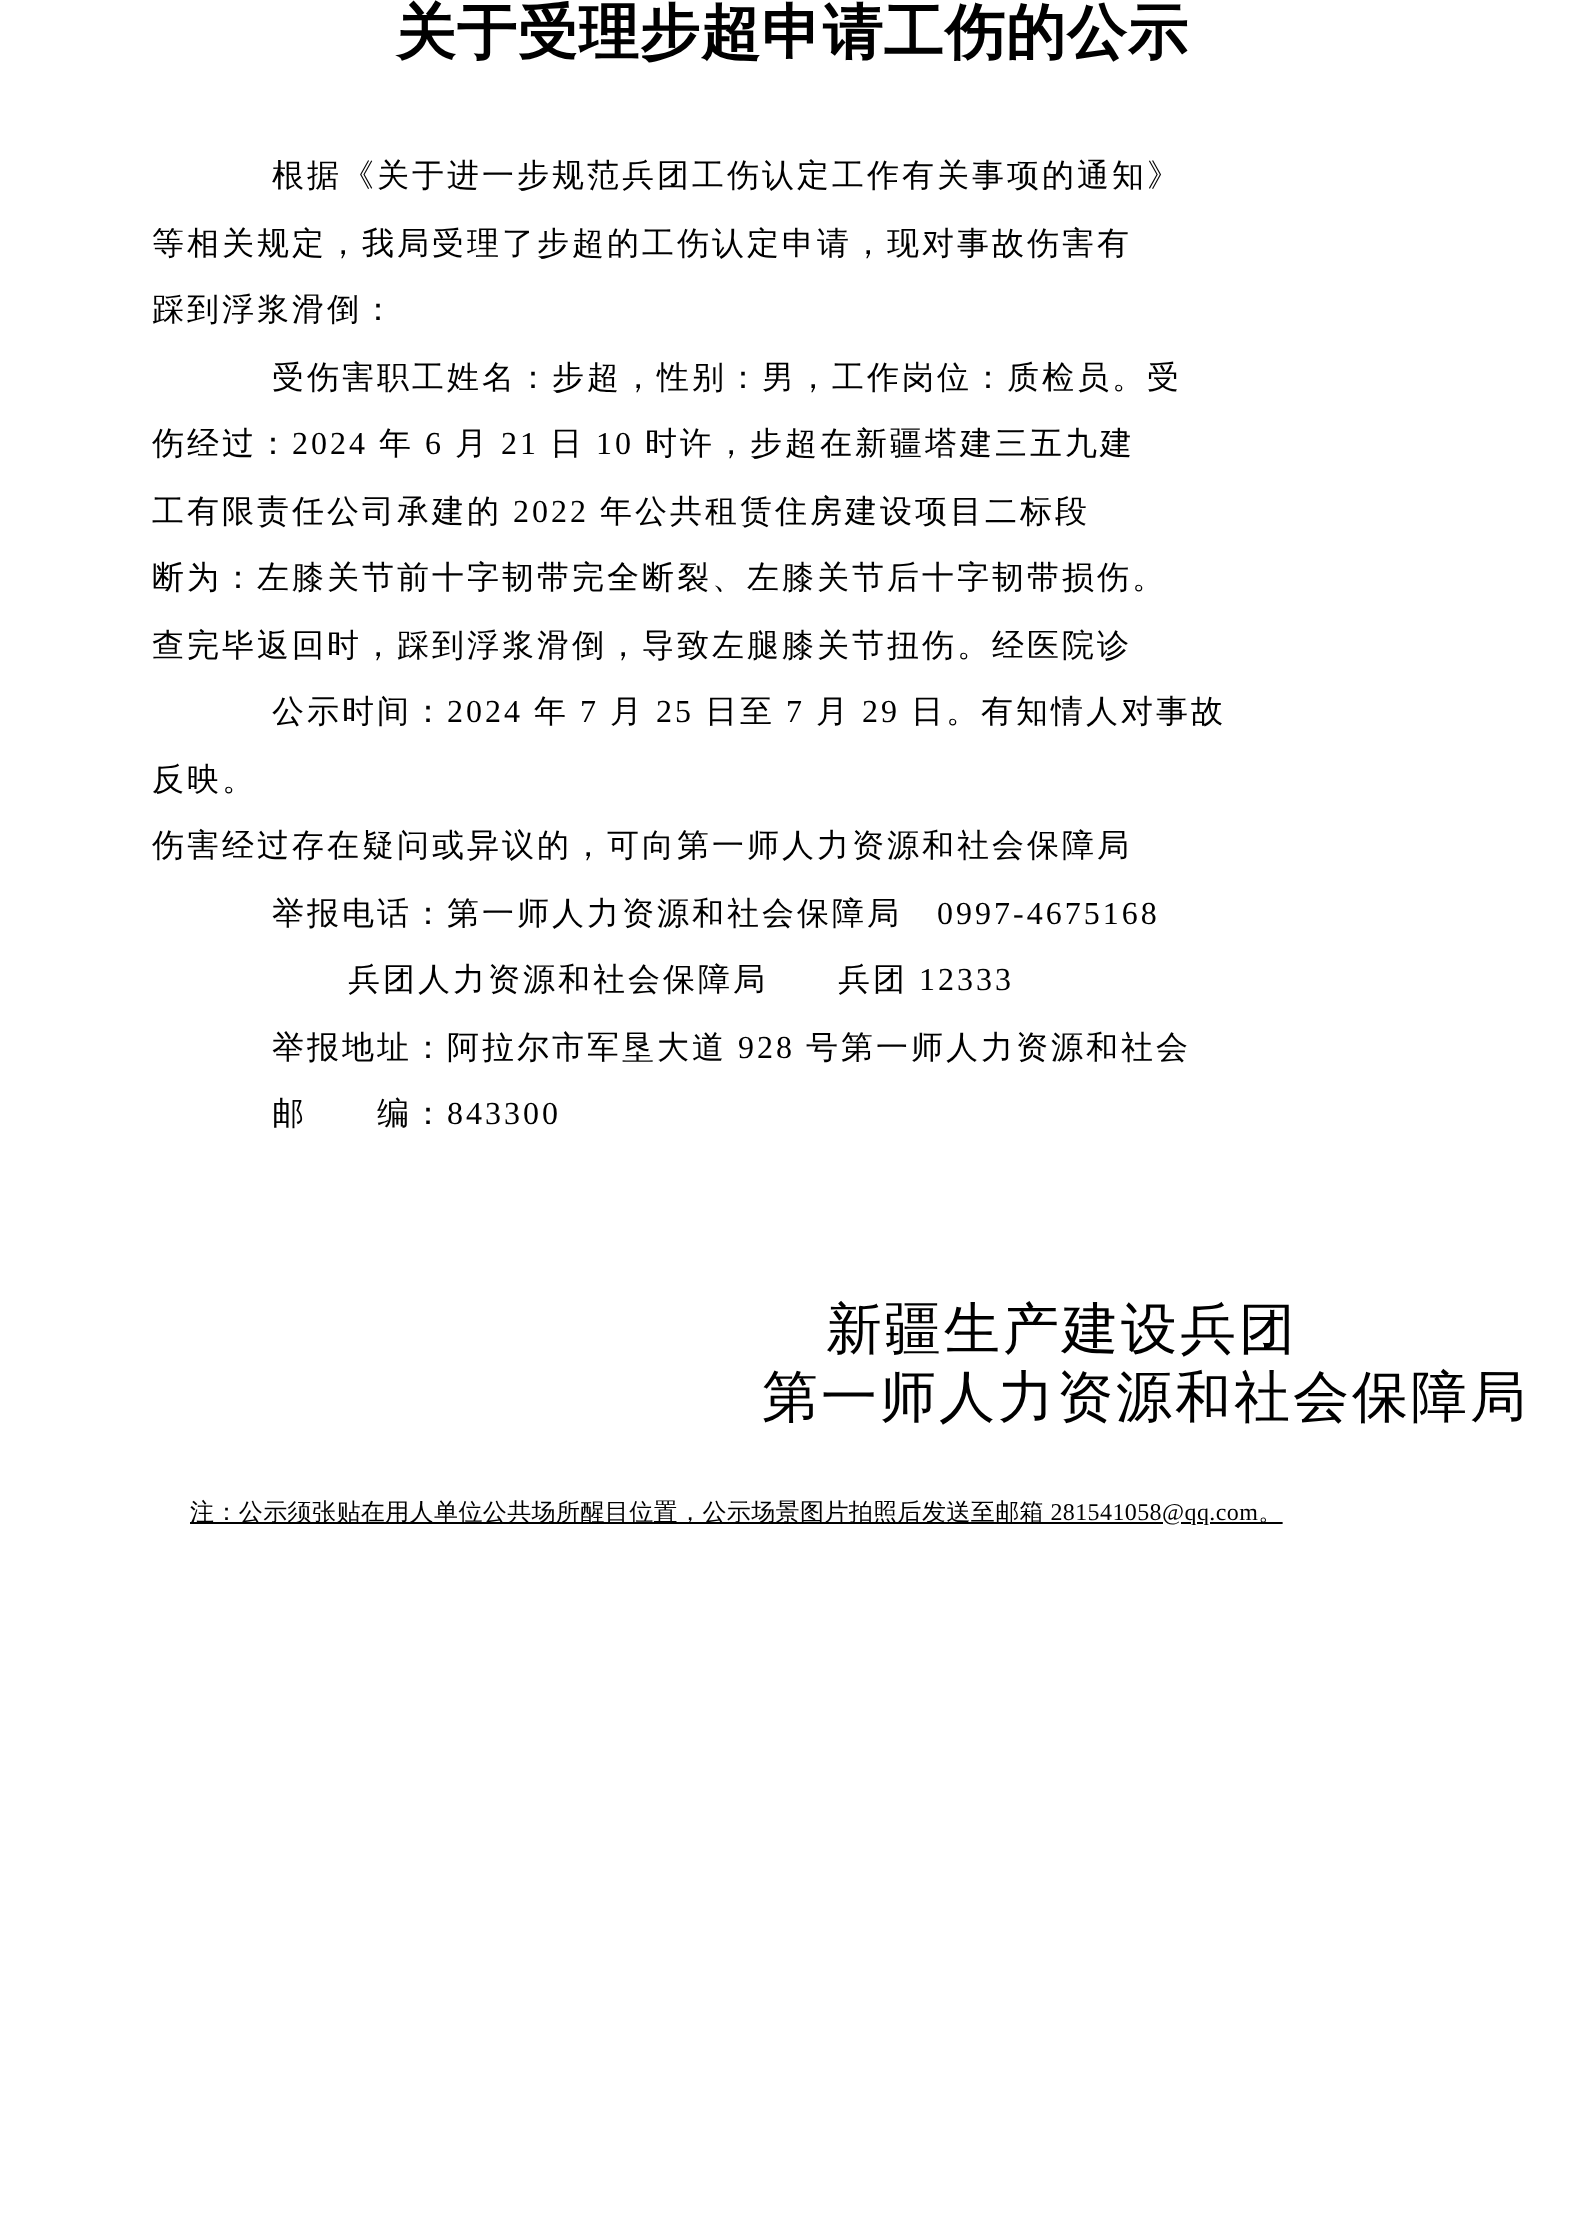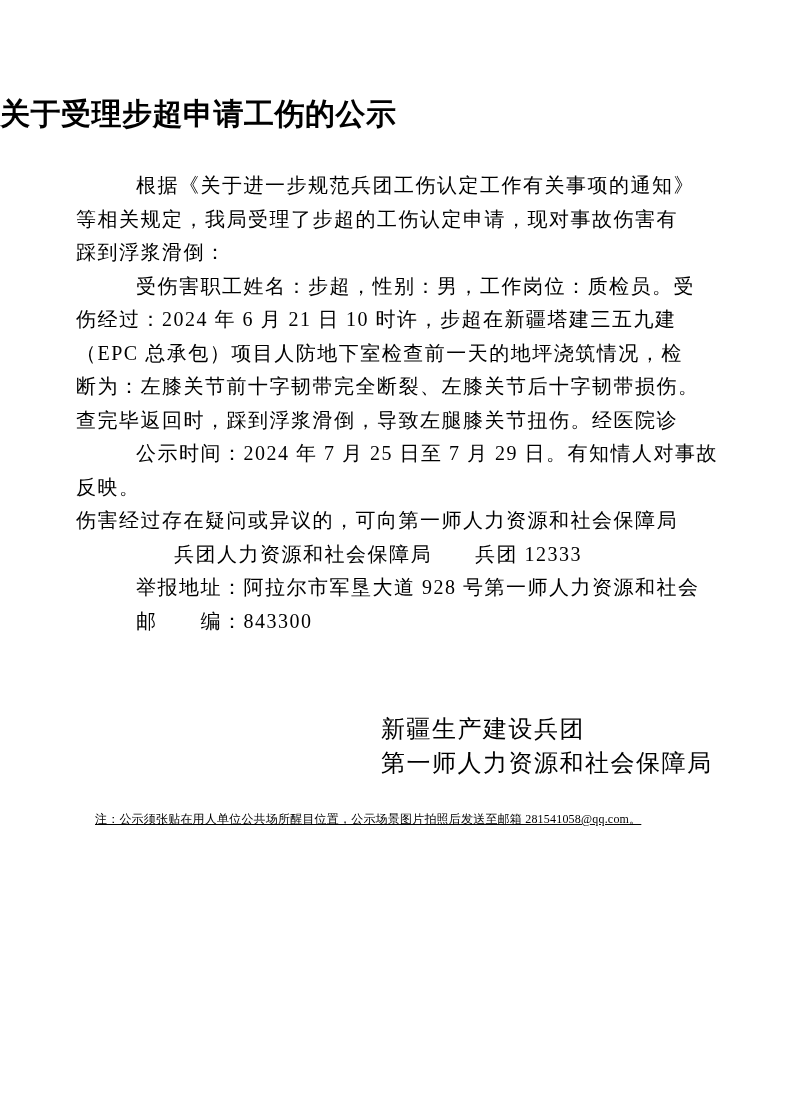--- a/index.html
+++ b/index.html
@@ -8,44 +8,45 @@
     width: 793px;
     height: 1107px;
     background: #ffffff;
     color: #000000;
     font-family: "Liberation Serif", "DejaVu Serif", serif;
     overflow: hidden;
     margin: 0 auto;
   }
   .title {
     margin: 0;
-    padding-top: 97px;
+    text-align: center;
     font-size: 30px;
     line-height: 34px;
     font-weight: 700;
     letter-spacing: 0.5px;
   }
   .content {
     margin-top: 38px;
     padding-left: 76px;
     padding-right: 60px;
-    font-size: 20px;
+    font-size: 16px;
     letter-spacing: 1.5px;
   }
   .content .line {
     height: 33.5px;
     line-height: 33.5px;
     white-space: nowrap;
   }
   .ind { text-indent: 60px; }
   .ind-deep { margin-left: 98px; }
   .signature {
     width: 300px;
     margin: 74px 112px 0 auto;
-    font-size: 24px;
+    text-align: center;
+    font-size: 28px;
     letter-spacing: 1.5px;
   }
   .signature .line {
     height: 34px;
     line-height: 34px;
     white-space: nowrap;
   }
   .footnote {
     margin: 30px 20px 0 95px;
     font-size: 12px;
@@ -63,28 +64,29 @@
   <h1 class="title">关于受理步超申请工伤的公示</h1>
 
   <div class="content">
 
     <div class="line ind">根据《关于进一步规范兵团工伤认定工作有关事项的通知》</div>
     <div class="line">等相关规定，我局受理了步超的工伤认定申请，现对事故伤害有</div>
     <div class="line">踩到浮浆滑倒：</div>
 
     <div class="line ind">受伤害职工姓名：步超，性别：男，工作岗位：质检员。受</div>
     <div class="line">伤经过：2024 年 6 月 21 日 10 时许，步超在新疆塔建三五九建</div>
-    <div class="line">（EPC 总承包）项目人防地下室检查前一天的地坪浇筑情况，检</div>
+    <div class="line">工有限责任公司承建的 2022 年公共租赁住房建设项目二标段</div>
     <div class="line">断为：左膝关节前十字韧带完全断裂、左膝关节后十字韧带损伤。</div>
     <div class="line">查完毕返回时，踩到浮浆滑倒，导致左腿膝关节扭伤。经医院诊</div>
 
     <div class="line ind">公示时间：2024 年 7 月 25 日至 7 月 29 日。有知情人对事故</div>
     <div class="line">反映。</div>
     <div class="line">伤害经过存在疑问或异议的，可向第一师人力资源和社会保障局</div>
 
+    <div class="line ind">举报电话：第一师人力资源和社会保障局　0997-4675168</div>
     <div class="line ind-deep">兵团人力资源和社会保障局　　兵团 12333</div>
 
     <div class="line ind">举报地址：阿拉尔市军垦大道 928 号第一师人力资源和社会</div>
 
     <div class="line ind">邮　　编：843300</div>
 
   </div>
 
   <div class="signature">
     <div class="line">新疆生产建设兵团</div>

